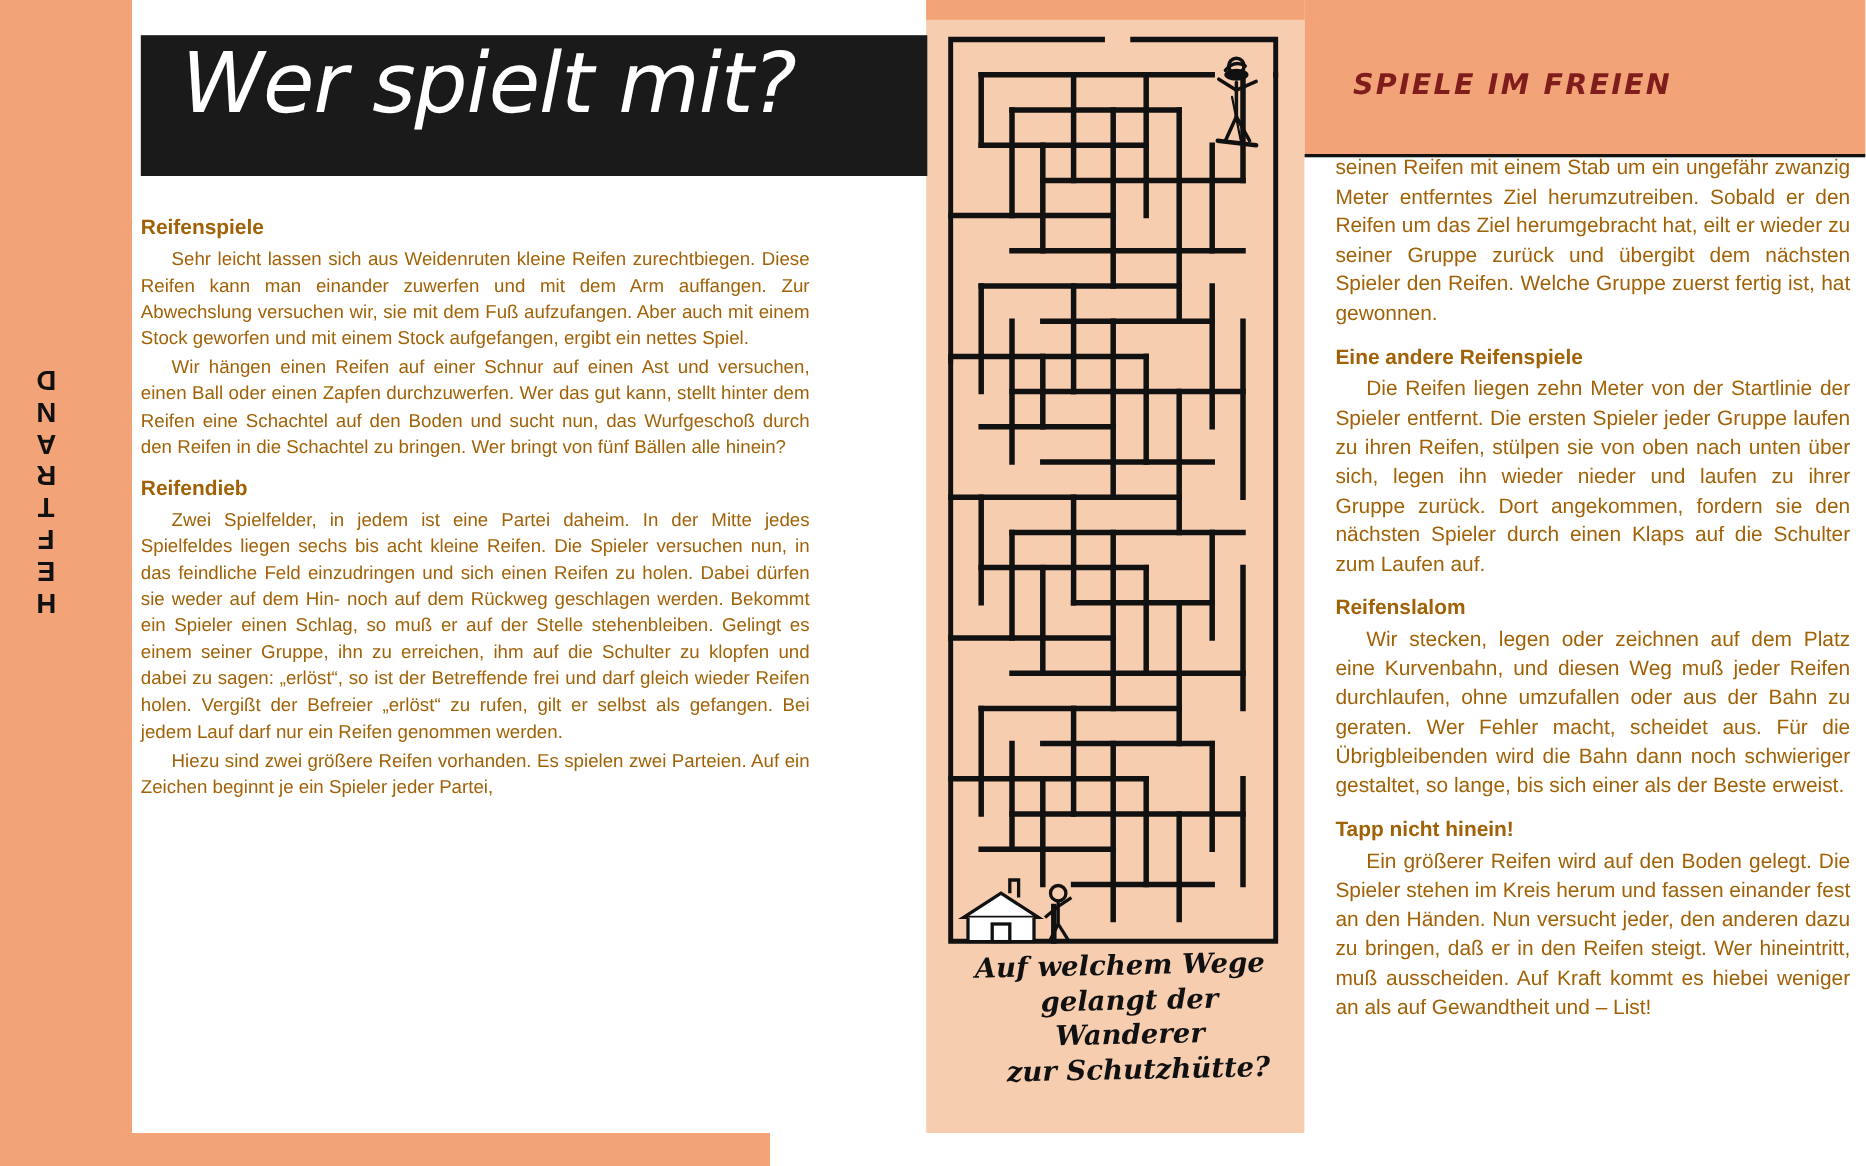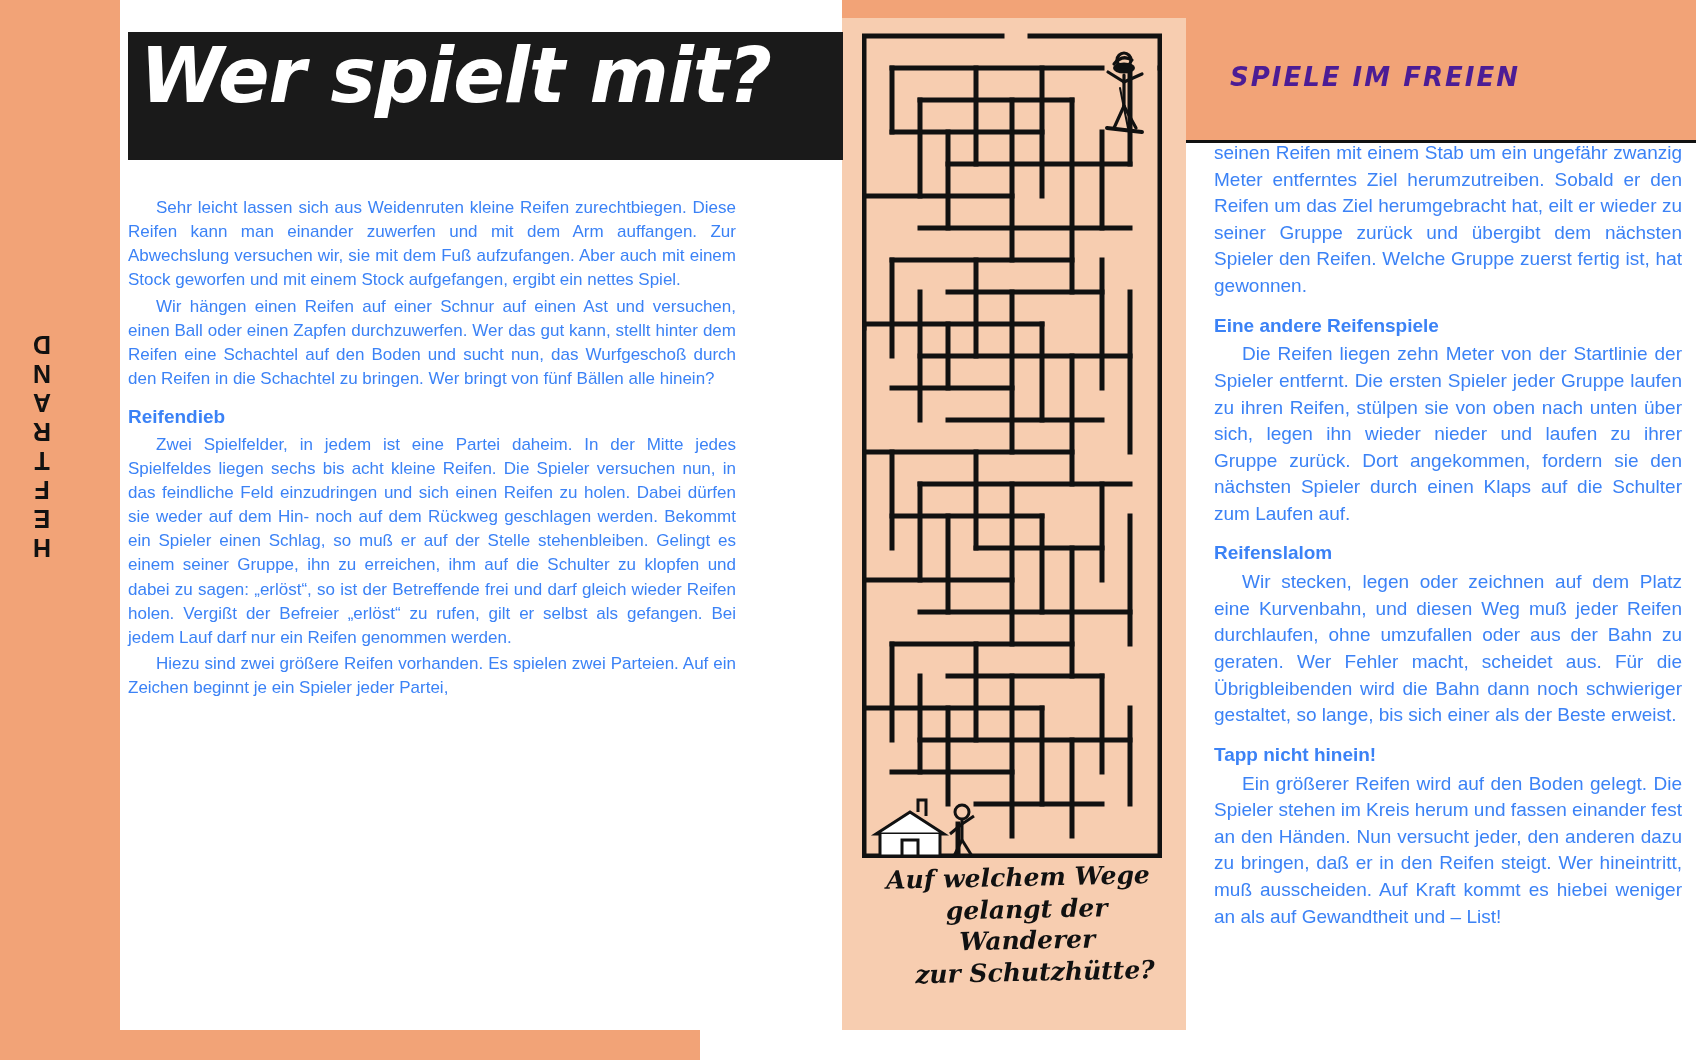--- a/index.html
+++ b/index.html
@@ -82,57 +82,57 @@
   .masthead {
     position: absolute;
     left: 128px;
     top: 32px;
     width: 715px;
     height: 128px;
     background: #1a1a1a;
   }
   .masthead-title {
     position: absolute;
-    left: 140px;
+    left: 165px;
     top: 38px;
     width: 680px;
     font-family: "DejaVu Sans", sans-serif;
     font-size: 76px;
-    font-weight: bold;
+    font-weight: normal;
     font-style: italic;
     color: #ffffff;
     letter-spacing: -1px;
     line-height: 1;
     white-space: nowrap;
   }
   
   .running-head {
     position: absolute;
     left: 1230px;
     top: 62px;
     font-family: "DejaVu Sans", sans-serif;
     font-size: 26px;
     font-weight: bold;
     font-style: italic;
     letter-spacing: 2px;
-    color: #4c1d95;
+    color: #7f1d1d;
     white-space: nowrap;
   }
   .running-head-rule {
     position: absolute;
     left: 1186px;
     top: 140px;
     width: 510px;
     height: 3px;
     background: #111;
   }
   
   .col {
     position: absolute;
-    color: #3b82f6;
+    color: #a16207;
     font-family: "Liberation Sans", sans-serif;
   }
   .col-left {
     left: 128px;
     top: 196px;
     width: 608px;
   }
   .col-right {
     left: 1214px;
     top: 140px;
@@ -204,20 +204,21 @@
 
   <div class="vertical-label">HEFTRAND</div>
 
   <div class="masthead"></div>
   <div class="masthead-title">Wer spielt mit?</div>
 
   <div class="running-head">SPIELE IM FREIEN</div>
   <div class="running-head-rule"></div>
 
   <div class="col col-left">
+    <div class="sec-head">Reifenspiele</div>
     <p class="para">Sehr leicht lassen sich aus Weidenruten kleine Reifen zurechtbiegen. Diese Reifen kann man einander zuwerfen und mit dem Arm auffangen. Zur Abwechslung versuchen wir, sie mit dem Fuß aufzufangen. Aber auch mit einem Stock geworfen und mit einem Stock aufgefangen, ergibt ein nettes Spiel.</p>
 
     <p class="para">Wir hängen einen Reifen auf einer Schnur auf einen Ast und versuchen, einen Ball oder einen Zapfen durchzuwerfen. Wer das gut kann, stellt hinter dem Reifen eine Schachtel auf den Boden und sucht nun, das Wurfgeschoß durch den Reifen in die Schachtel zu bringen. Wer bringt von fünf Bällen alle hinein?</p>
 
     <div class="sec-head">Reifendieb</div>
     <p class="para">Zwei Spielfelder, in jedem ist eine Partei daheim. In der Mitte jedes Spielfeldes liegen sechs bis acht kleine Reifen. Die Spieler versuchen nun, in das feindliche Feld einzudringen und sich einen Reifen zu holen. Dabei dürfen sie weder auf dem Hin- noch auf dem Rückweg geschlagen werden. Bekommt ein Spieler einen Schlag, so muß er auf der Stelle stehenbleiben. Gelingt es einem seiner Gruppe, ihn zu erreichen, ihm auf die Schulter zu klopfen und dabei zu sagen: „erlöst“, so ist der Betreffende frei und darf gleich wieder Reifen holen. Vergißt der Befreier „erlöst“ zu rufen, gilt er selbst als gefangen. Bei jedem Lauf darf nur ein Reifen genommen werden.</p>
 
     <p class="para">Hiezu sind zwei größere Reifen vorhanden. Es spielen zwei Parteien. Auf ein Zeichen beginnt je ein Spieler jeder Partei,</p>
   </div>
 

